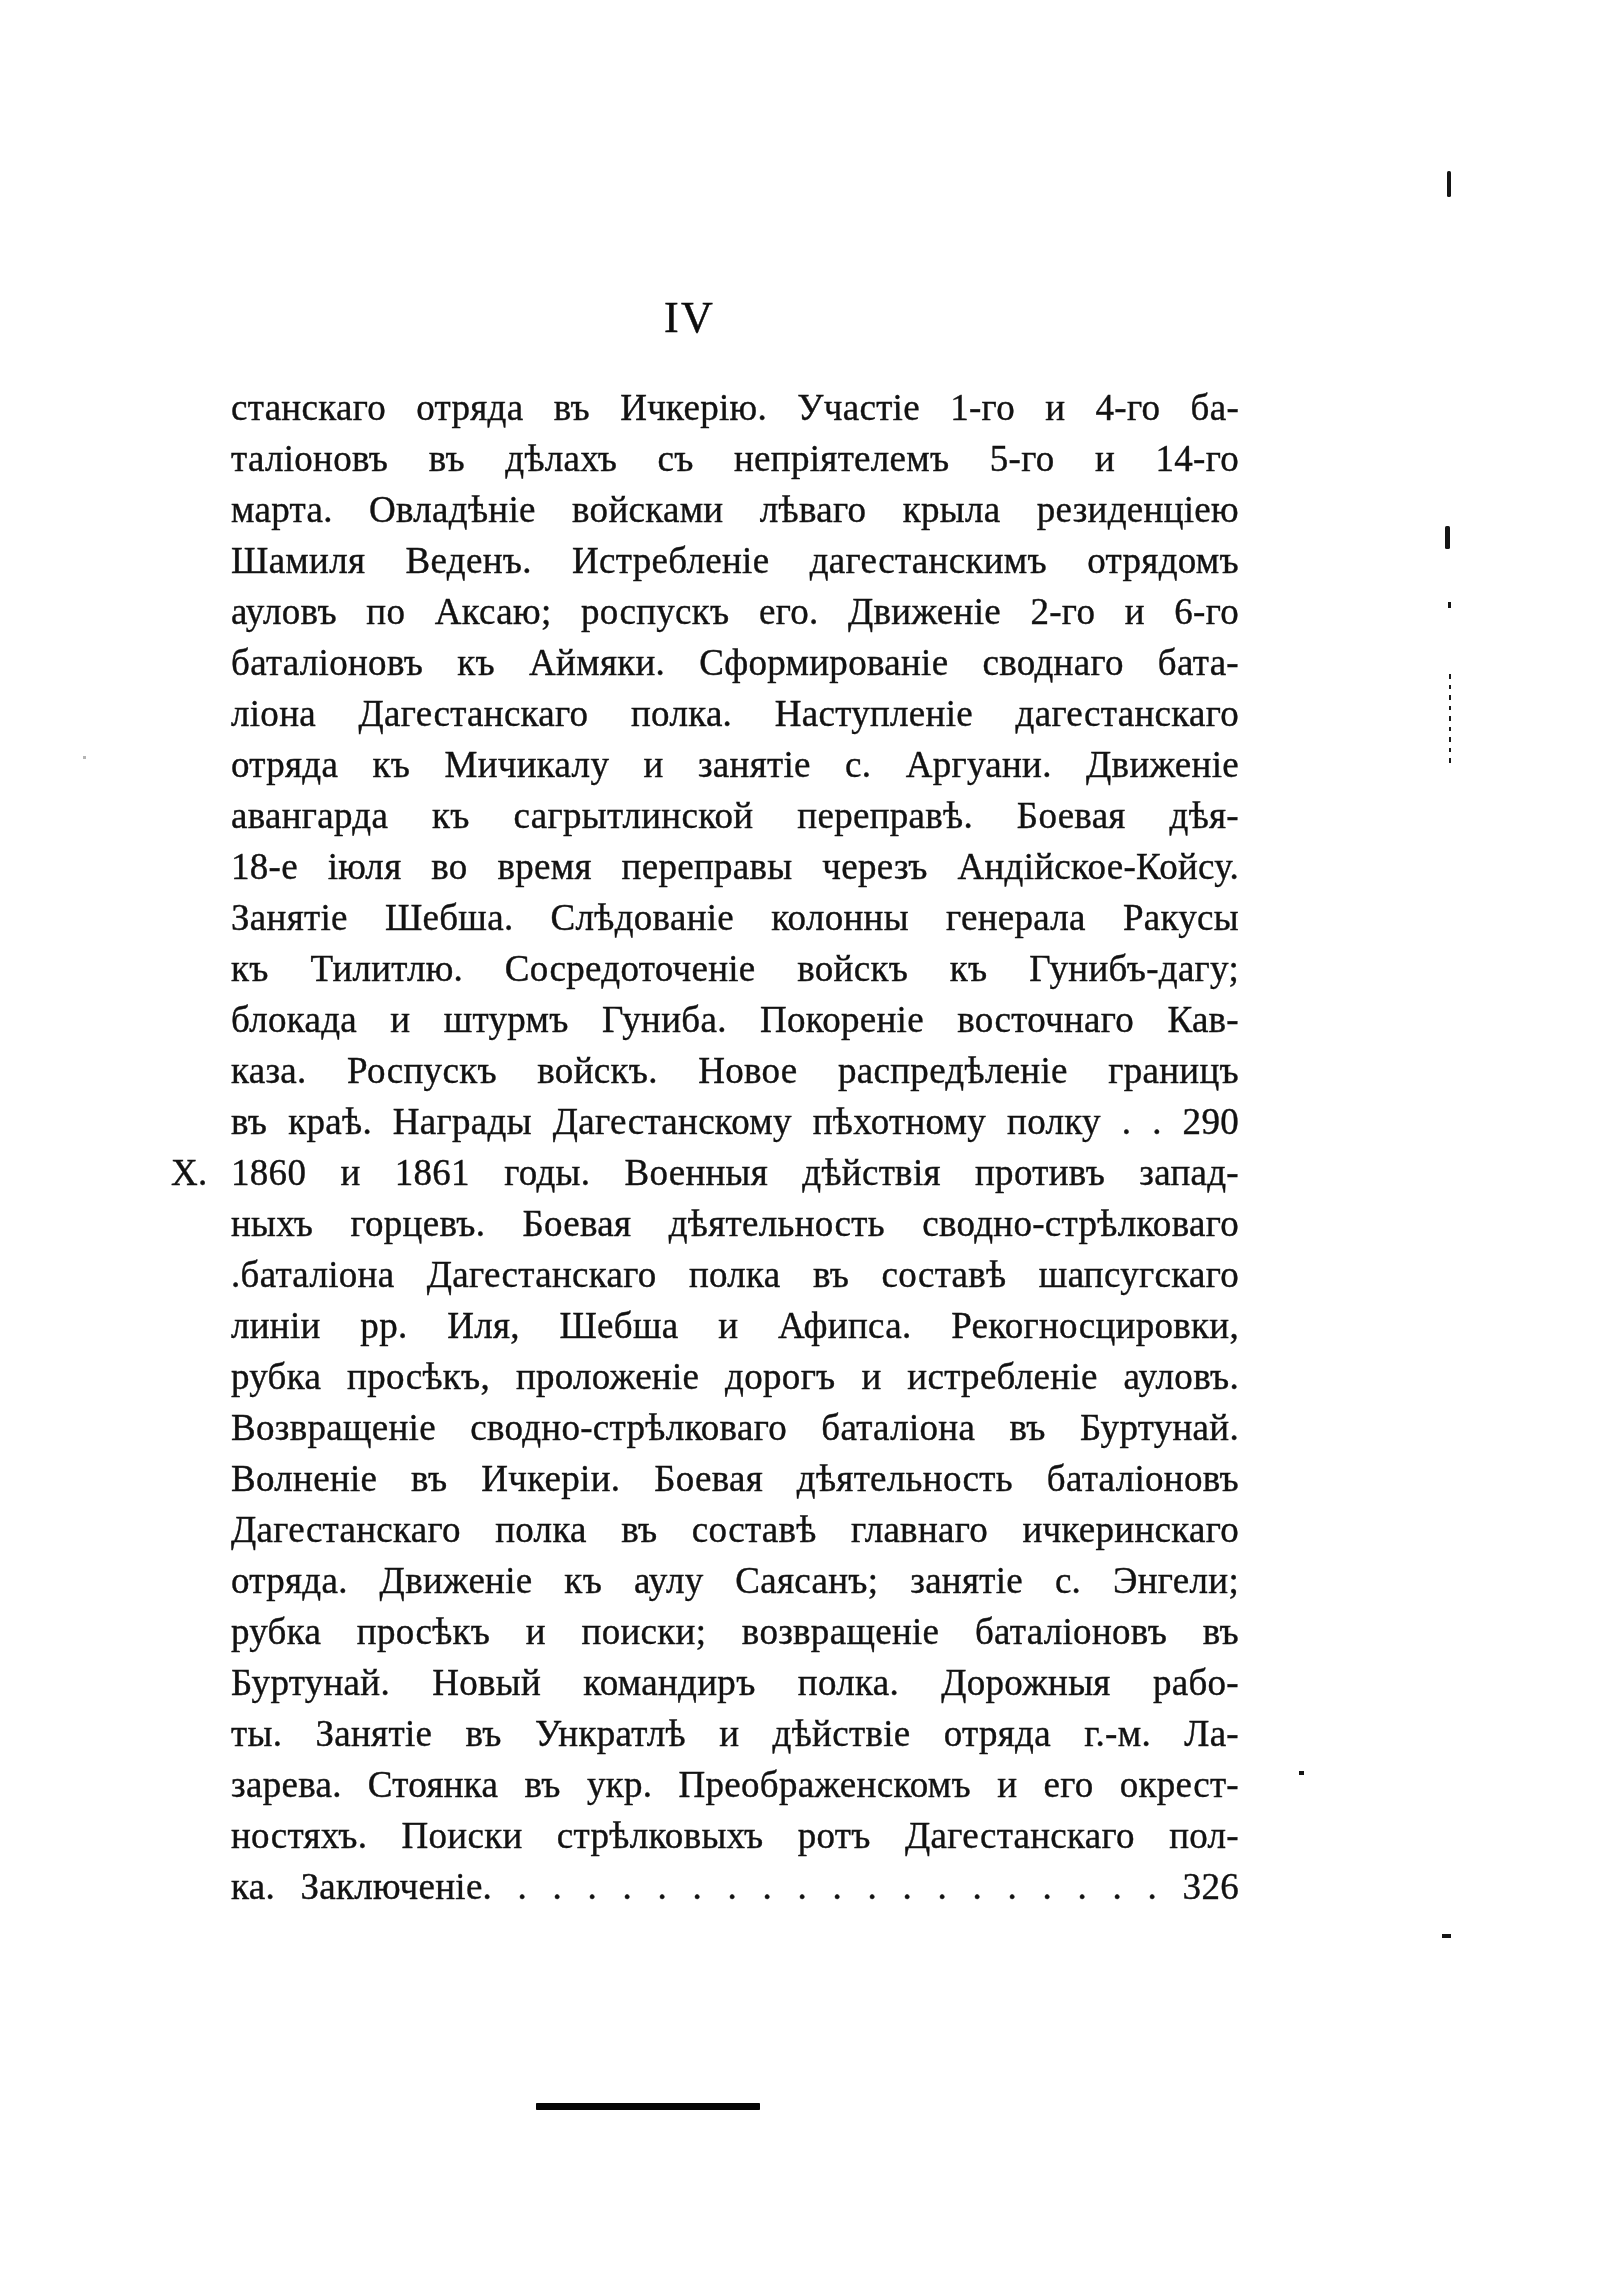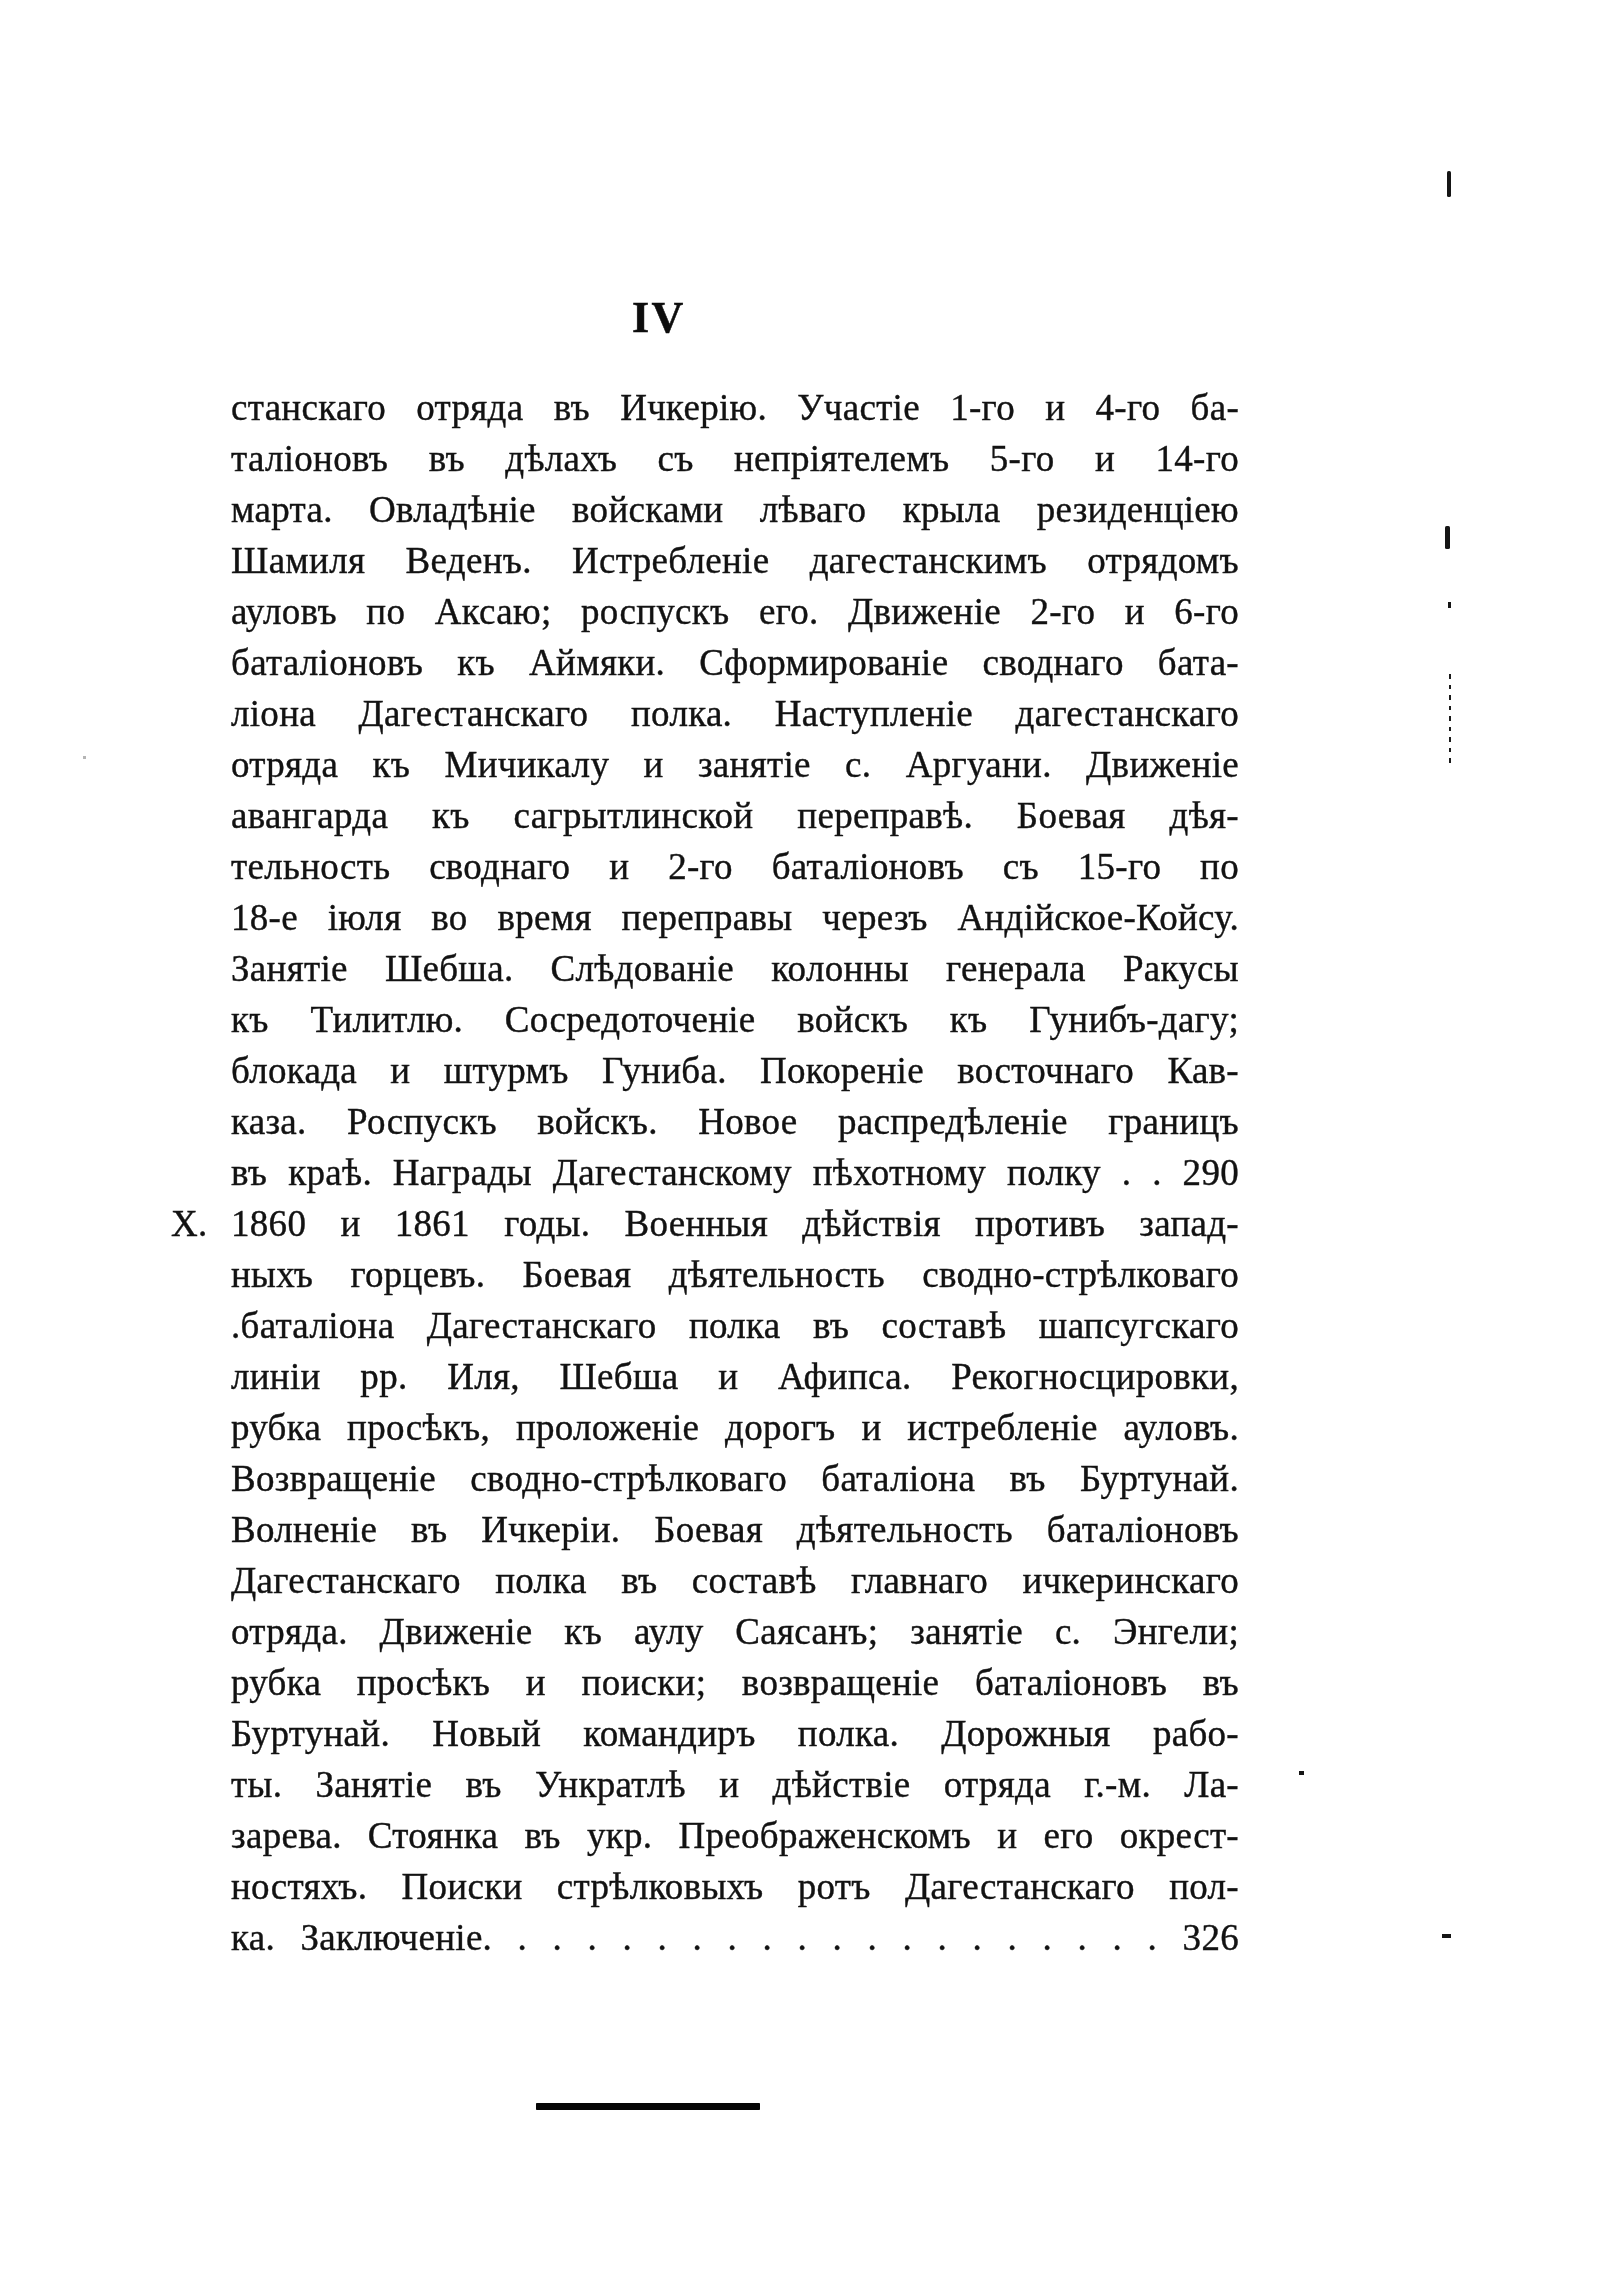--- a/index.html
+++ b/index.html
@@ -15,24 +15,24 @@
     font-family: "Liberation Serif", "DejaVu Serif", serif;
     color: #121212;
   }
   .page {
     position: absolute;
     inset: 0;
     background: #ffffff;
   }
   .header-numeral {
     position: absolute;
-    left: 632px;
+    left: 664px;
     top: 292px;
     font-size: 44px;
-    font-weight: bold;
+    font-weight: normal;
     letter-spacing: 2.4px;
     color: #0d0d0d;
     -webkit-text-stroke: 0.5px #0d0d0d;
   }
   .toc-block {
     position: absolute;
     left: 231px;
     top: 382px;
     width: 1008px;
   }
@@ -89,21 +89,20 @@
   <div class="toc-block">
       <div class="toc-line">станскаго отряда въ Ичкерію. Участіе 1-го и 4-го ба-</div>
       <div class="toc-line">таліоновъ въ дѣлахъ съ непріятелемъ 5-го и 14-го</div>
       <div class="toc-line">марта. Овладѣніе войсками лѣваго крыла резиденціею</div>
       <div class="toc-line">Шамиля Веденъ. Истребленіе дагестанскимъ отрядомъ</div>
       <div class="toc-line">ауловъ по Аксаю; роспускъ его. Движеніе 2-го и 6-го</div>
       <div class="toc-line">баталіоновъ къ Аймяки. Сформированіе своднаго бата-</div>
       <div class="toc-line">ліона Дагестанскаго полка. Наступленіе дагестанскаго</div>
       <div class="toc-line">отряда къ Мичикалу и занятіе с. Аргуани. Движеніе</div>
       <div class="toc-line">авангарда къ сагрытлинской переправѣ. Боевая дѣя-</div>
-      <div class="toc-line">тельность своднаго и 2-го баталіоновъ съ 15-го по</div>
       <div class="toc-line">18-е іюля во время переправы черезъ Андійское-Койсу.</div>
       <div class="toc-line">Занятіе Шебша. Слѣдованіе колонны генерала Ракусы</div>
       <div class="toc-line">къ Тилитлю. Сосредоточеніе войскъ къ Гунибъ-дагу;</div>
       <div class="toc-line">блокада и штурмъ Гуниба. Покореніе восточнаго Кав-</div>
       <div class="toc-line">каза. Роспускъ войскъ. Новое распредѣленіе границъ</div>
       <div class="toc-line">въ краѣ. Награды Дагестанскому пѣхотному полку . . 290</div>
       <div class="toc-line">1860 и 1861 годы. Военныя дѣйствія противъ запад-<span class="chapter-num">X.</span></div>
       <div class="toc-line">ныхъ горцевъ. Боевая дѣятельность сводно-стрѣлковаго</div>
       <div class="toc-line">.баталіона Дагестанскаго полка въ составѣ шапсугскаго</div>
       <div class="toc-line">линіи рр. Иля, Шебша и Афипса. Рекогносцировки,</div>

